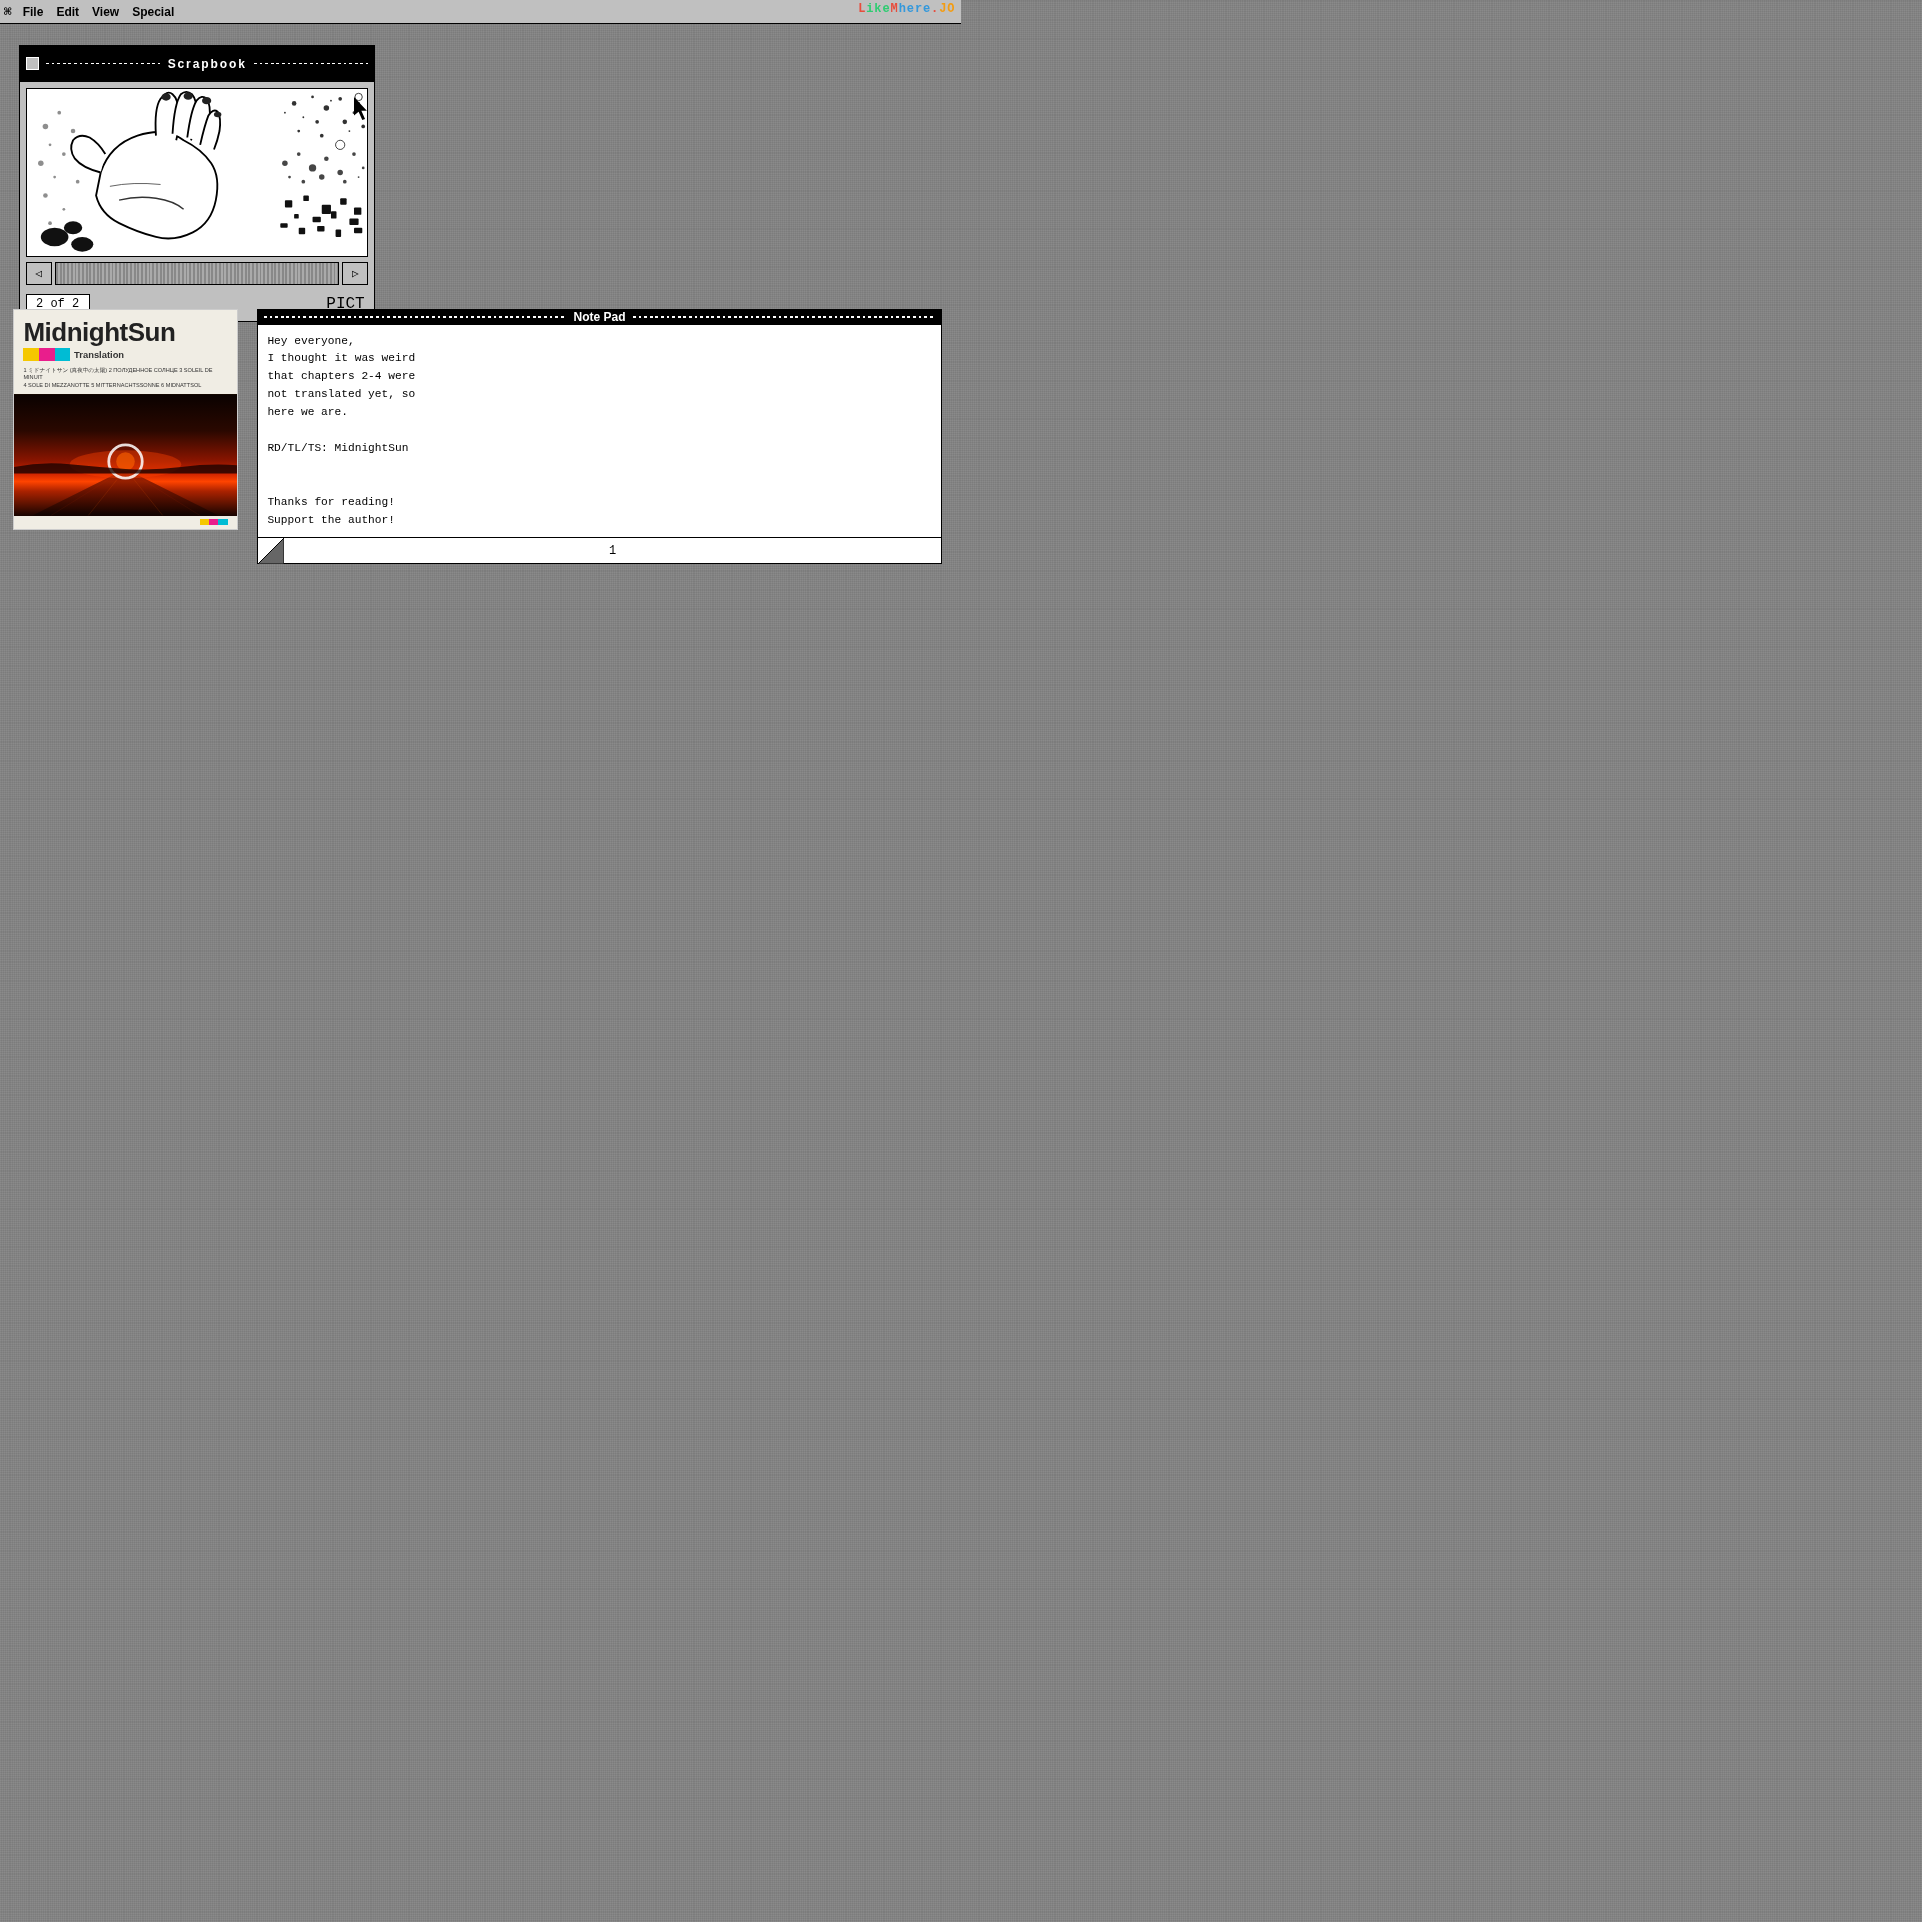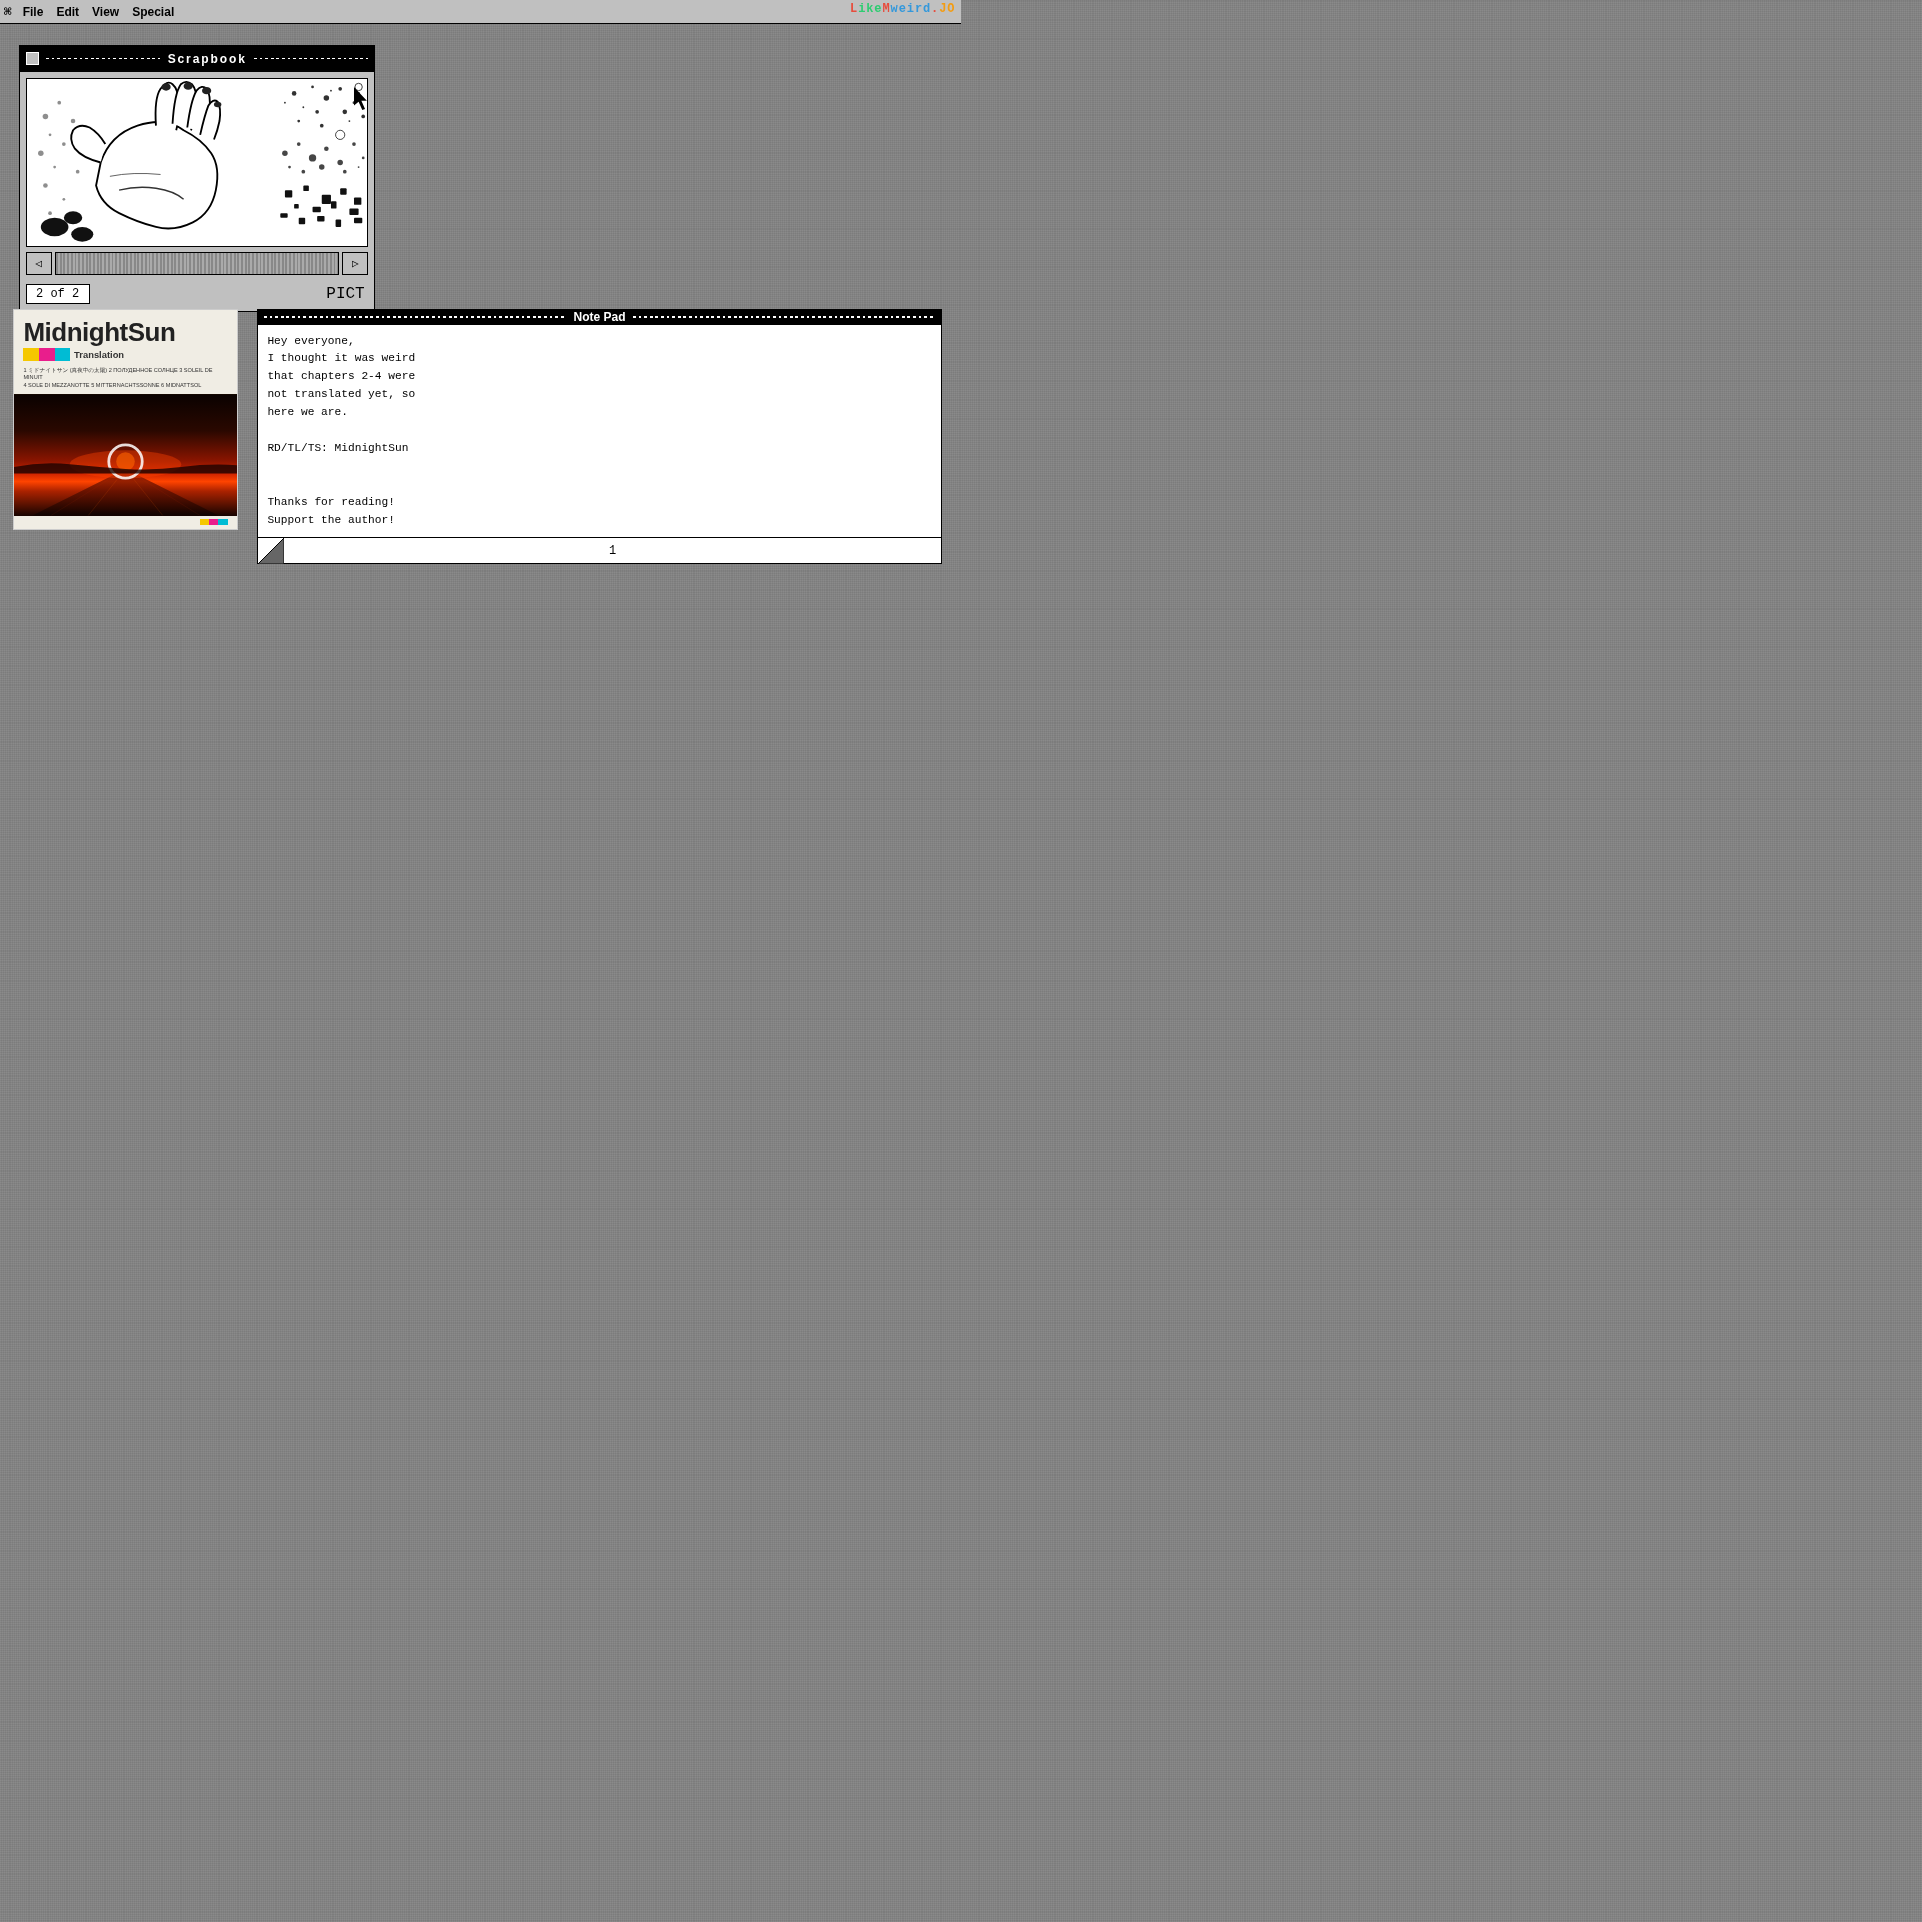--- a/index.html
+++ b/index.html
@@ -77,21 +77,21 @@
       position: absolute;
       top: 45px;
       left: 19px;
       width: 356px;
       background: #c0c0c0;
       border: 1.9px solid #000;
     }
 
     .window-titlebar {
       background: #000;
-      height: 26px;
+      height: 36px;
       display: flex;
       align-items: center;
       justify-content: center;
       position: relative;
       border-bottom: 1.9px solid #000;
     }
 
     .window-titlebar .close-box {
       position: absolute;
       left: 5.6px;
@@ -385,21 +385,21 @@
 </head>
 <body>
 
 <div class="menu-bar">
   <span class="apple-logo">⌘</span>
   <span class="menu-item">File</span>
   <span class="menu-item">Edit</span>
   <span class="menu-item">View</span>
   <span class="menu-item">Special</span>
   <span class="brand-logo">
-    <span class="brand-L">L</span><span class="brand-ike">ike</span><span class="brand-M">M</span><span class="brand-anga">weird</span><span class="brand-dot">.</span><span class="brand-JO">JO</span>
+    <span class="brand-L">L</span><span class="brand-ike">ike</span><span class="brand-M">M</span><span class="brand-anga">here</span><span class="brand-dot">.</span><span class="brand-JO">JO</span>
   </span>
 </div>
 
 <div class="scrapbook-window">
   <div class="window-titlebar">
     <div class="close-box"></div>
     <div class="titlebar-lines">
       <div class="titlebar-line-left"></div>
       <span class="title">Scrapbook</span>
       <div class="titlebar-line-right"></div>

